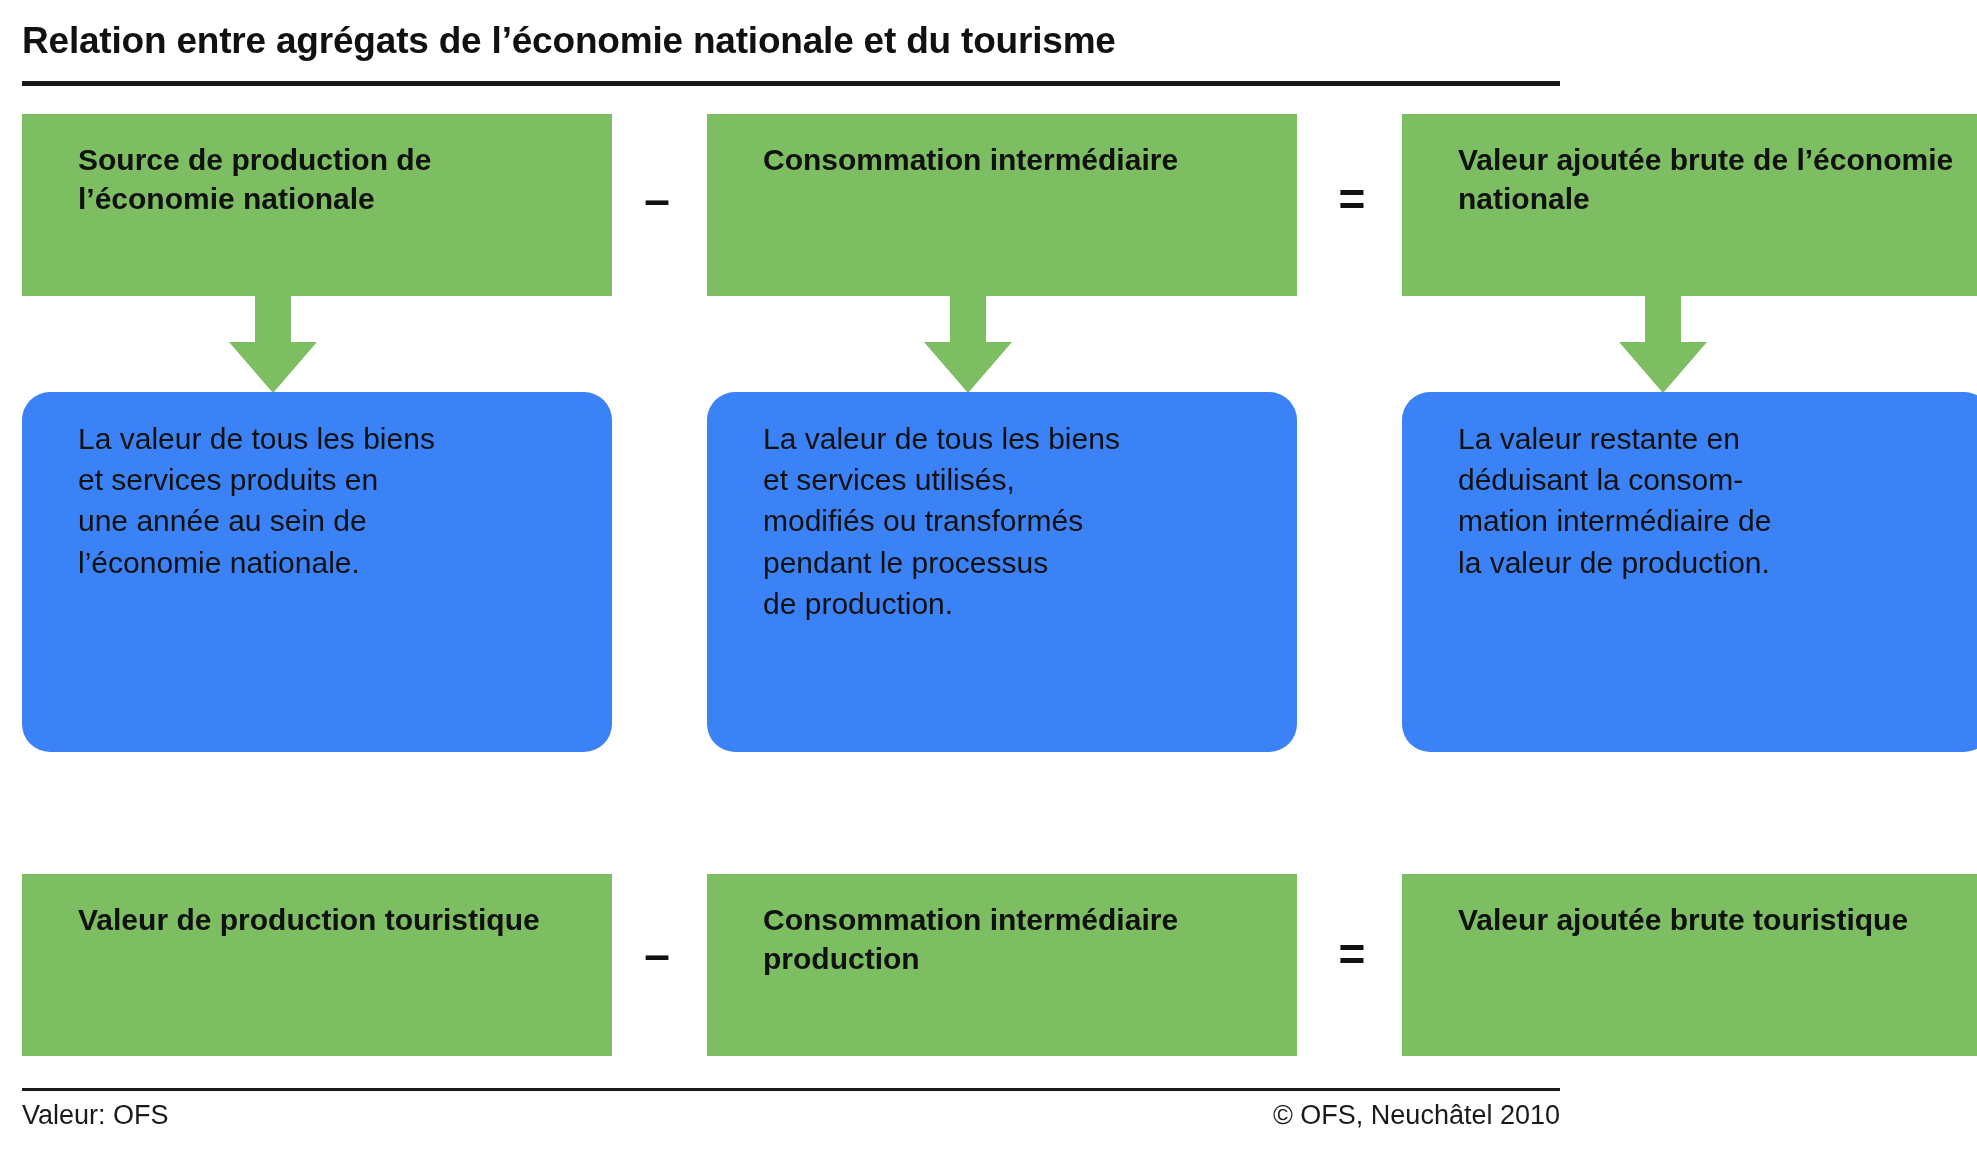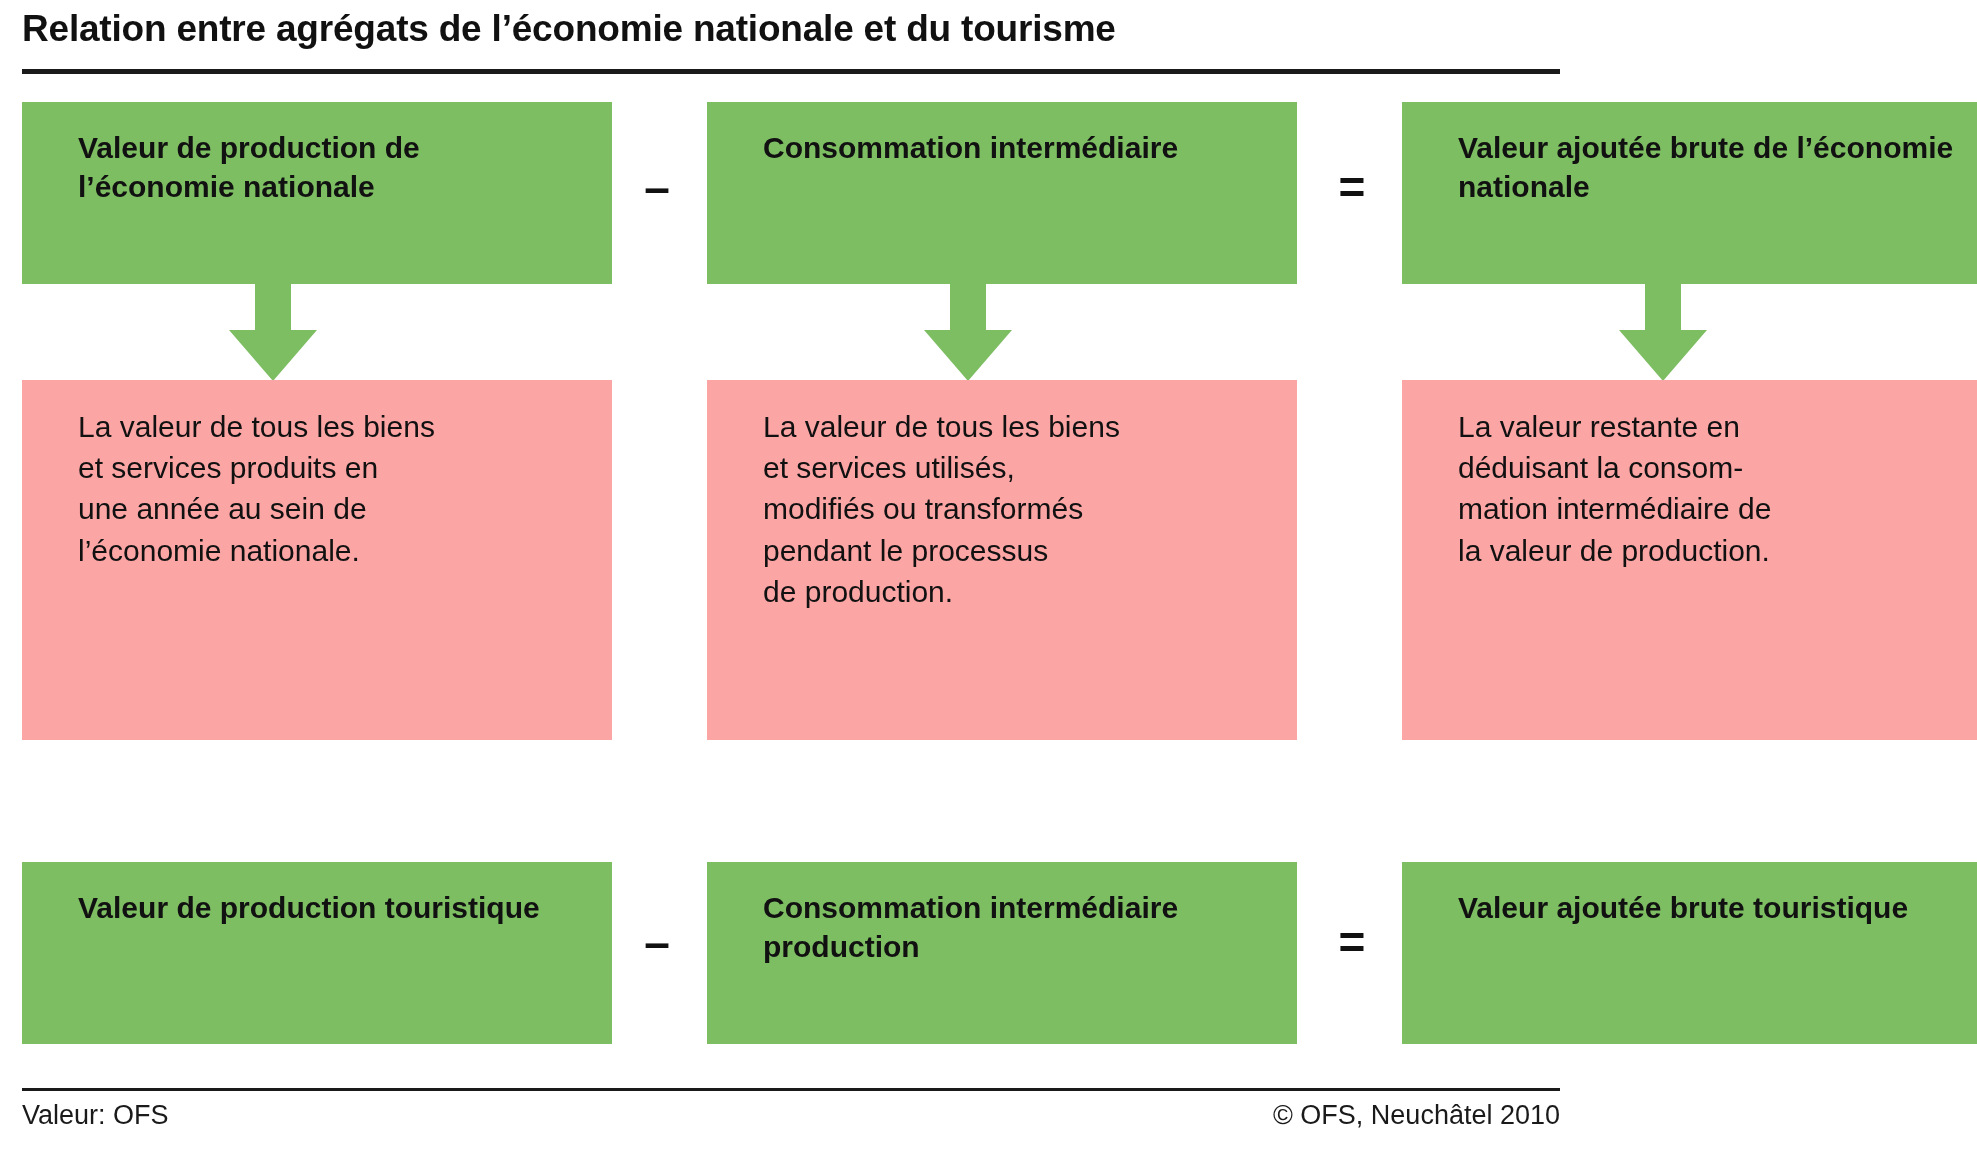--- a/index.html
+++ b/index.html
@@ -12,21 +12,21 @@
     height: 1166px;
     font-family: "Liberation Sans", sans-serif;
     color: #1a1a1a;
     overflow: hidden;
   }
   .page {
     position: relative;
     width: 1582px;
     height: 1166px;
     box-sizing: border-box;
-    padding: 0 22px;
+    padding: 12px 22px;
   }
   
   .title {
     font-size: 37px;
     font-weight: bold;
     letter-spacing: -0.2px;
     color: #111111;
     padding-top: 8px;
     line-height: 1.15;
   }
@@ -52,21 +52,22 @@
   .box {
     box-sizing: border-box;
     width: 590px;
     padding: 26px 32px 26px 56px;
   }
   .box-green {
     background: #7ebe63;
     min-height: 182px;
   }
   .box-yellow {
-    background: #fca5a5;
+    background: #3b82f6;
+    border-radius: 28px;
   }
   .row-top .box-green   { height: 182px; }
   .row-desc .box-yellow { height: 360px; }
   .row-bot .box-green   { height: 172px; }
 
   .box-title {
     font-size: 30px;
     font-weight: bold;
     line-height: 1.33;
     color: #111111;
@@ -136,21 +137,21 @@
 <div class="page">
 
   <div class="title">Relation entre agrégats de l’économie nationale et du tourisme</div>
   <div class="rule-top"></div>
 
   <div class="diagram">
 
     <div class="row-top">
       <div class="col col-1">
         <div class="box box-green">
-          <div class="box-title">Valeur de production de
+          <div class="box-title">Source de production de
 l’économie nationale</div>
         </div>
       </div>
       <div class="col col-2">
         <div class="box box-green">
           <div class="box-title">Consommation
 intermédiaire</div>
         </div>
       </div>
       <div class="col col-3">

